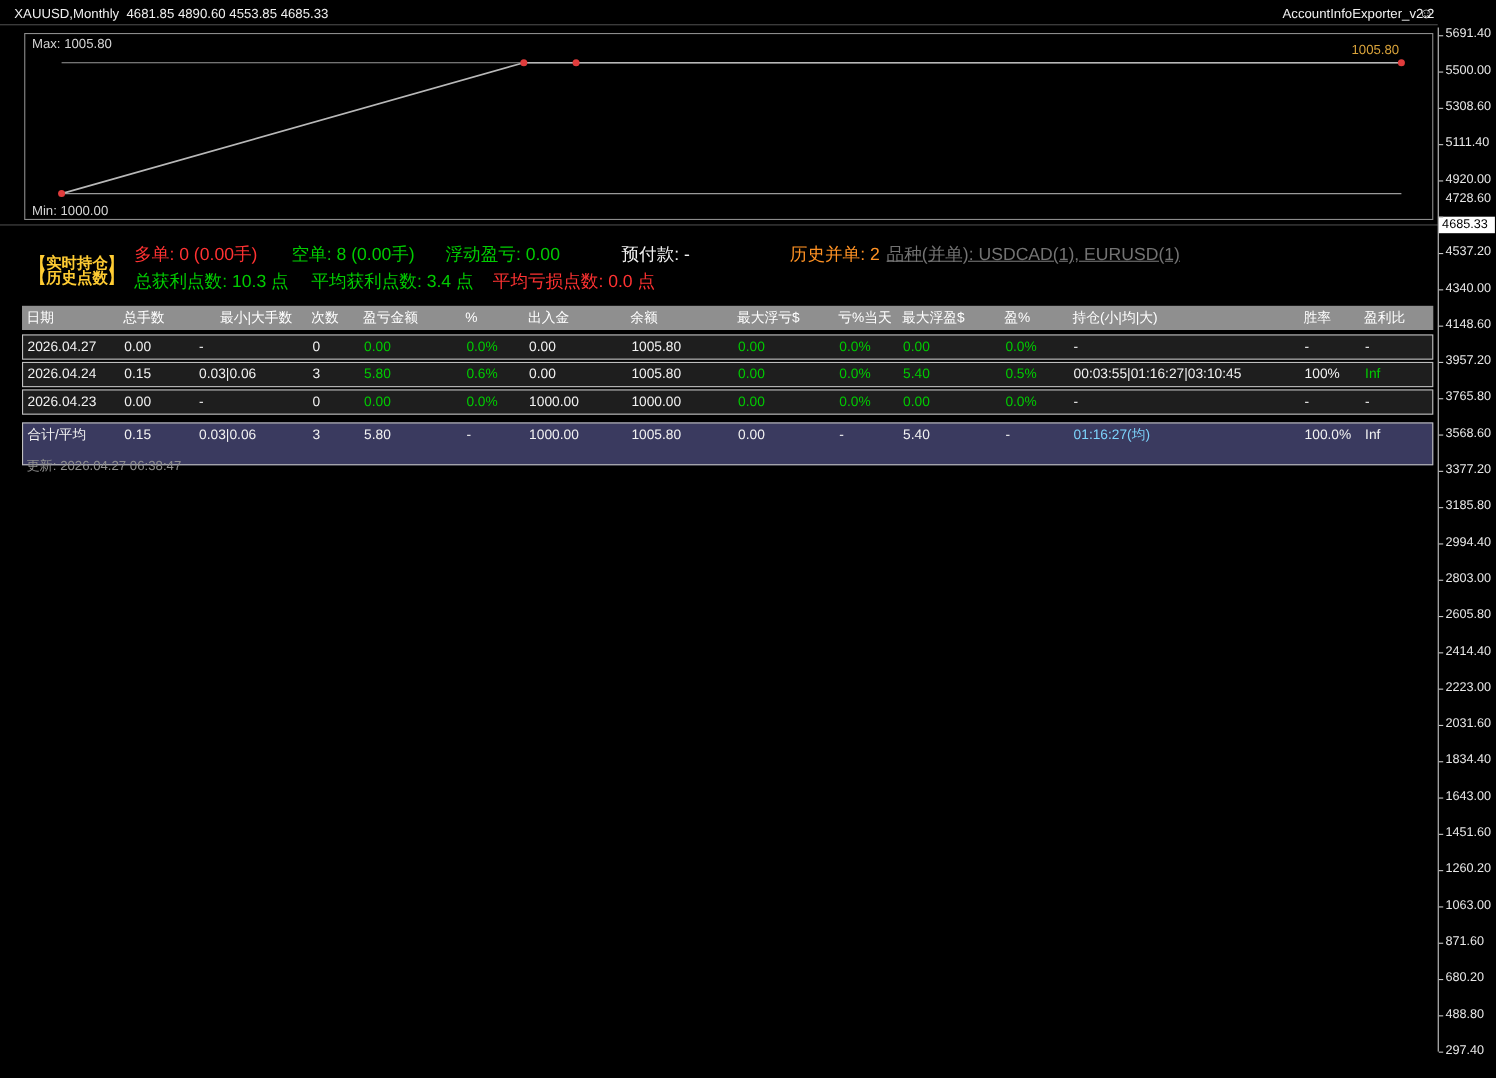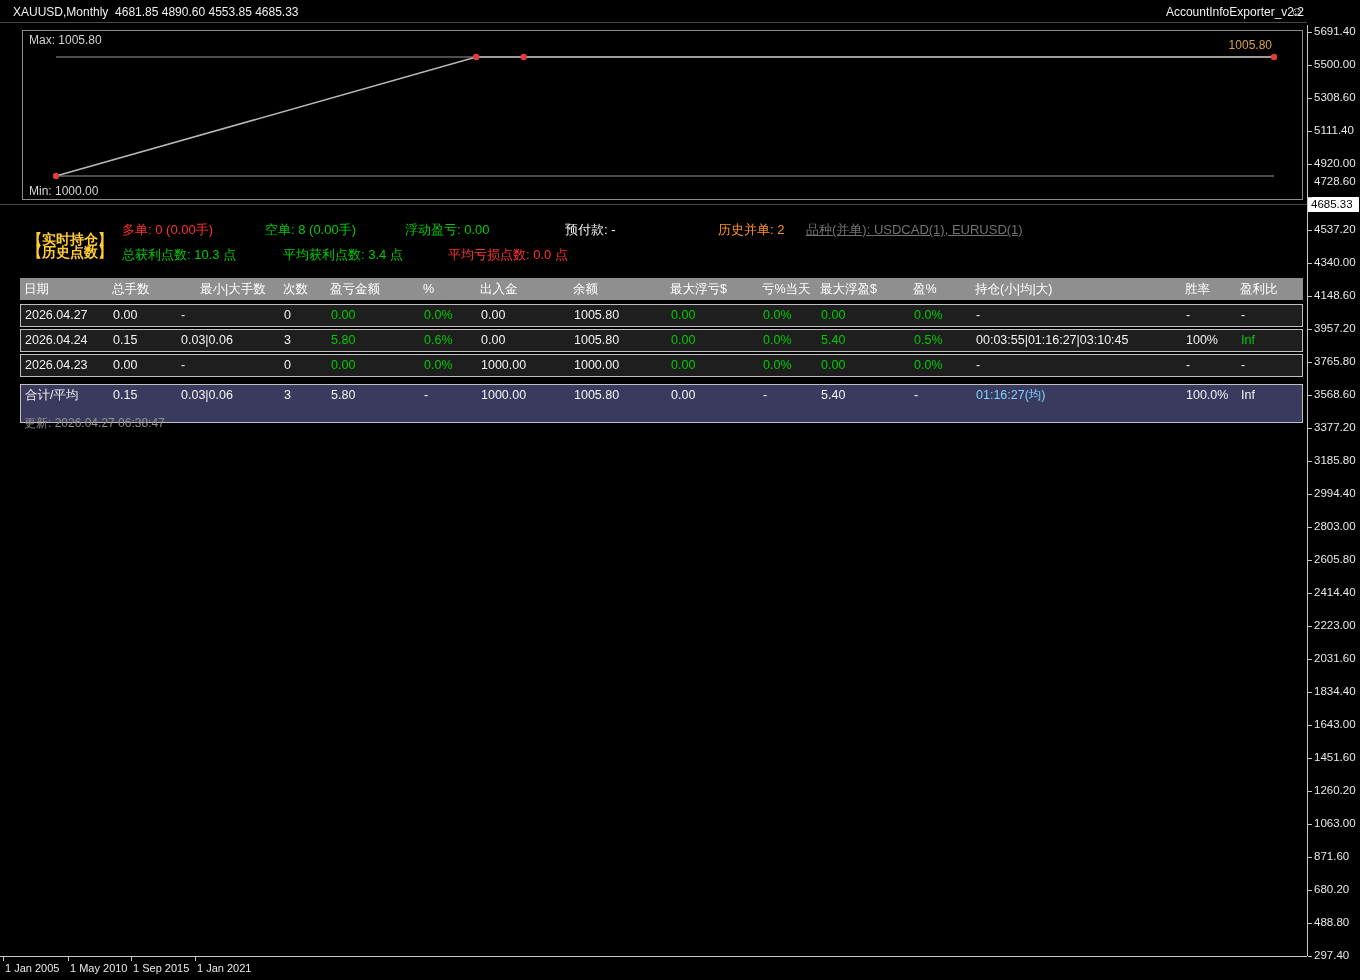--- a/index.html
+++ b/index.html
@@ -14,21 +14,21 @@
   #smiley { left:1290px; top:4px; font-size:13px; color:#f0f0f0; cursor:pointer; }
   .sep { left:0; width:1307px; height:1px; background:#4a4a4a; }
 
   
   #equity-panel { left:22px; top:30px; width:1281px; height:170px; border:1px solid #8c8c8c; }
   #eq-max-label { left:6px;  top:2px;   font-size:12px; color:#d4d4d4; }
   #eq-min-label { left:6px;  top:153px; font-size:12px; color:#d4d4d4; }
   #eq-end-label { right:30px; top:7px;  font-size:12px; }
 
   
-  .info-span { position:absolute; font-size:13px; white-space:pre; }
+  .info-span { position:absolute; font-size:16px; white-space:pre; }
   .bracket   { font-size:14px; font-weight:bold; }
 
   
   .t-row  { position:absolute; left:20px; width:1283px; }
   .t-cell { position:absolute; font-size:12.5px; white-space:pre; }
   #t-header { top:278px; height:22px; background:#8f8f8f; }
   #t-header .t-cell { color:#ffffff; line-height:22px; }
   .t-data  { height:23px; background:#1e1e1e; border:1px solid #c0c0c0; }
   .t-data .t-cell { line-height:21px; }
   .t-total { height:39px; background:#3a3a5f; border:1px solid #c0c0c0; }
@@ -234,24 +234,13 @@
       <div class="p-tick" style="top: 832px;"></div>
       <div class="p-label" style="top: 825px;">871.60</div>
       <div class="p-tick" style="top: 865px;"></div>
       <div class="p-label" style="top: 858px;">680.20</div>
       <div class="p-tick" style="top: 898px;"></div>
       <div class="p-label" style="top: 891px;">488.80</div>
       <div class="p-tick" style="top: 931px;"></div>
       <div class="p-label" style="top: 924px;">297.40</div>
     </div>
 
-  <div id="time-axis" class="abs">
-    <div id="axis-hline" class="abs"></div>
-  <div class="x-tick" style="left: 3px;"></div>
-      <div class="x-label" style="left: 5px;">1 Jan 2005</div>
-      <div class="x-tick" style="left: 68px;"></div>
-      <div class="x-label" style="left: 70px;">1 May 2010</div>
-      <div class="x-tick" style="left: 131px;"></div>
-      <div class="x-label" style="left: 133px;">1 Sep 2015</div>
-      <div class="x-tick" style="left: 195px;"></div>
-      <div class="x-label" style="left: 197px;">1 Jan 2021</div>
-    </div>
 </div>
 
 </body></html>

